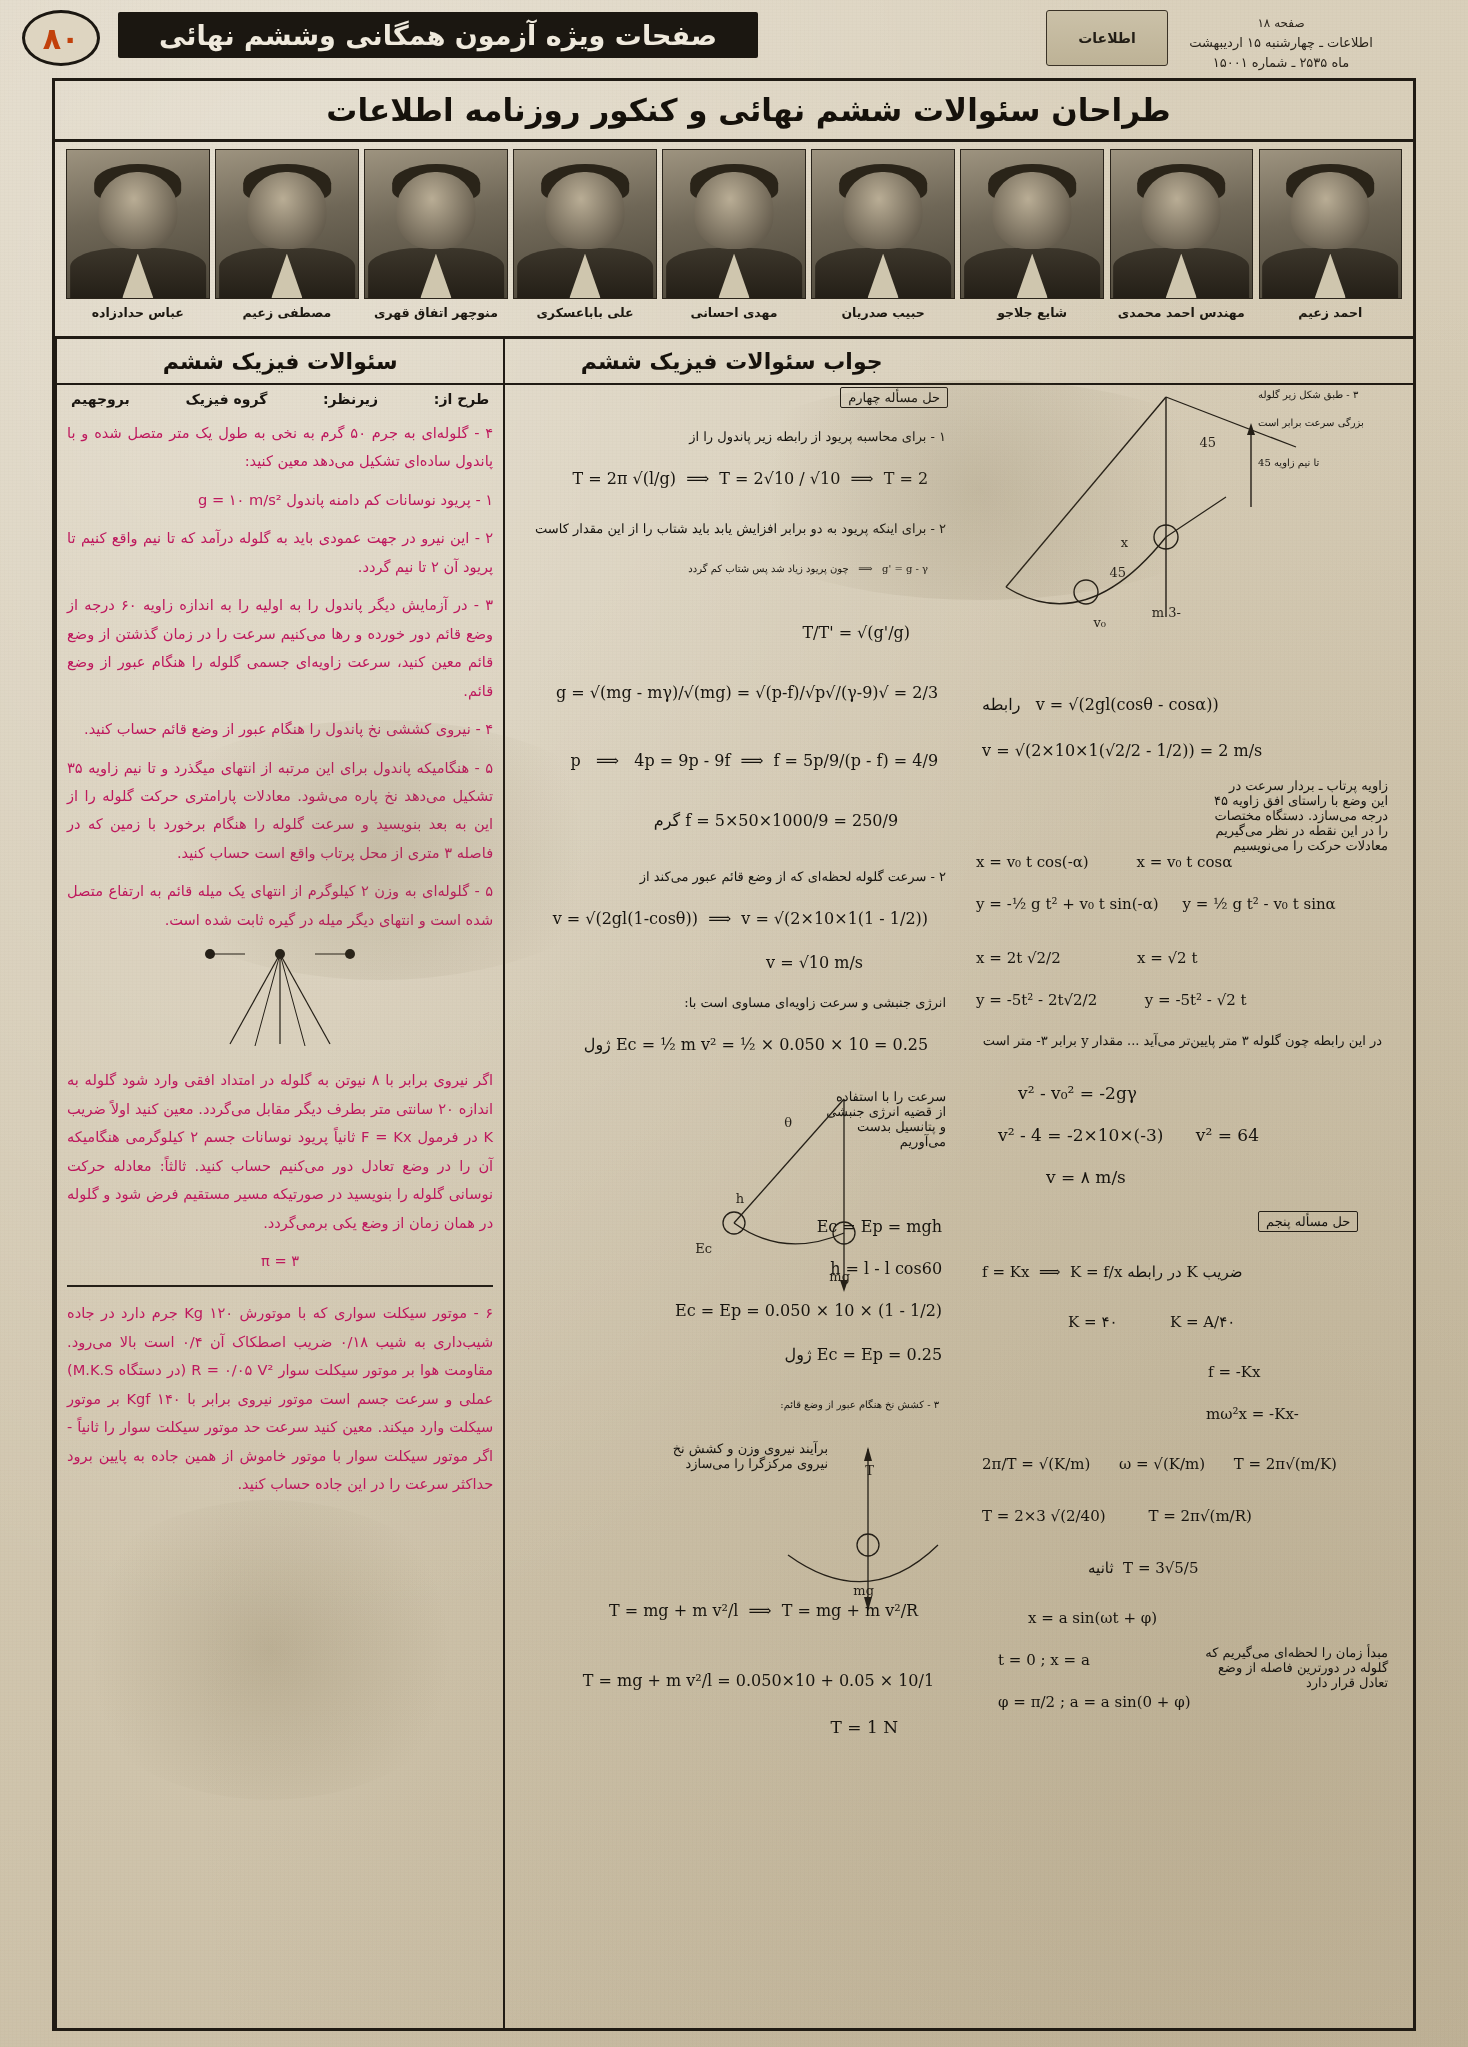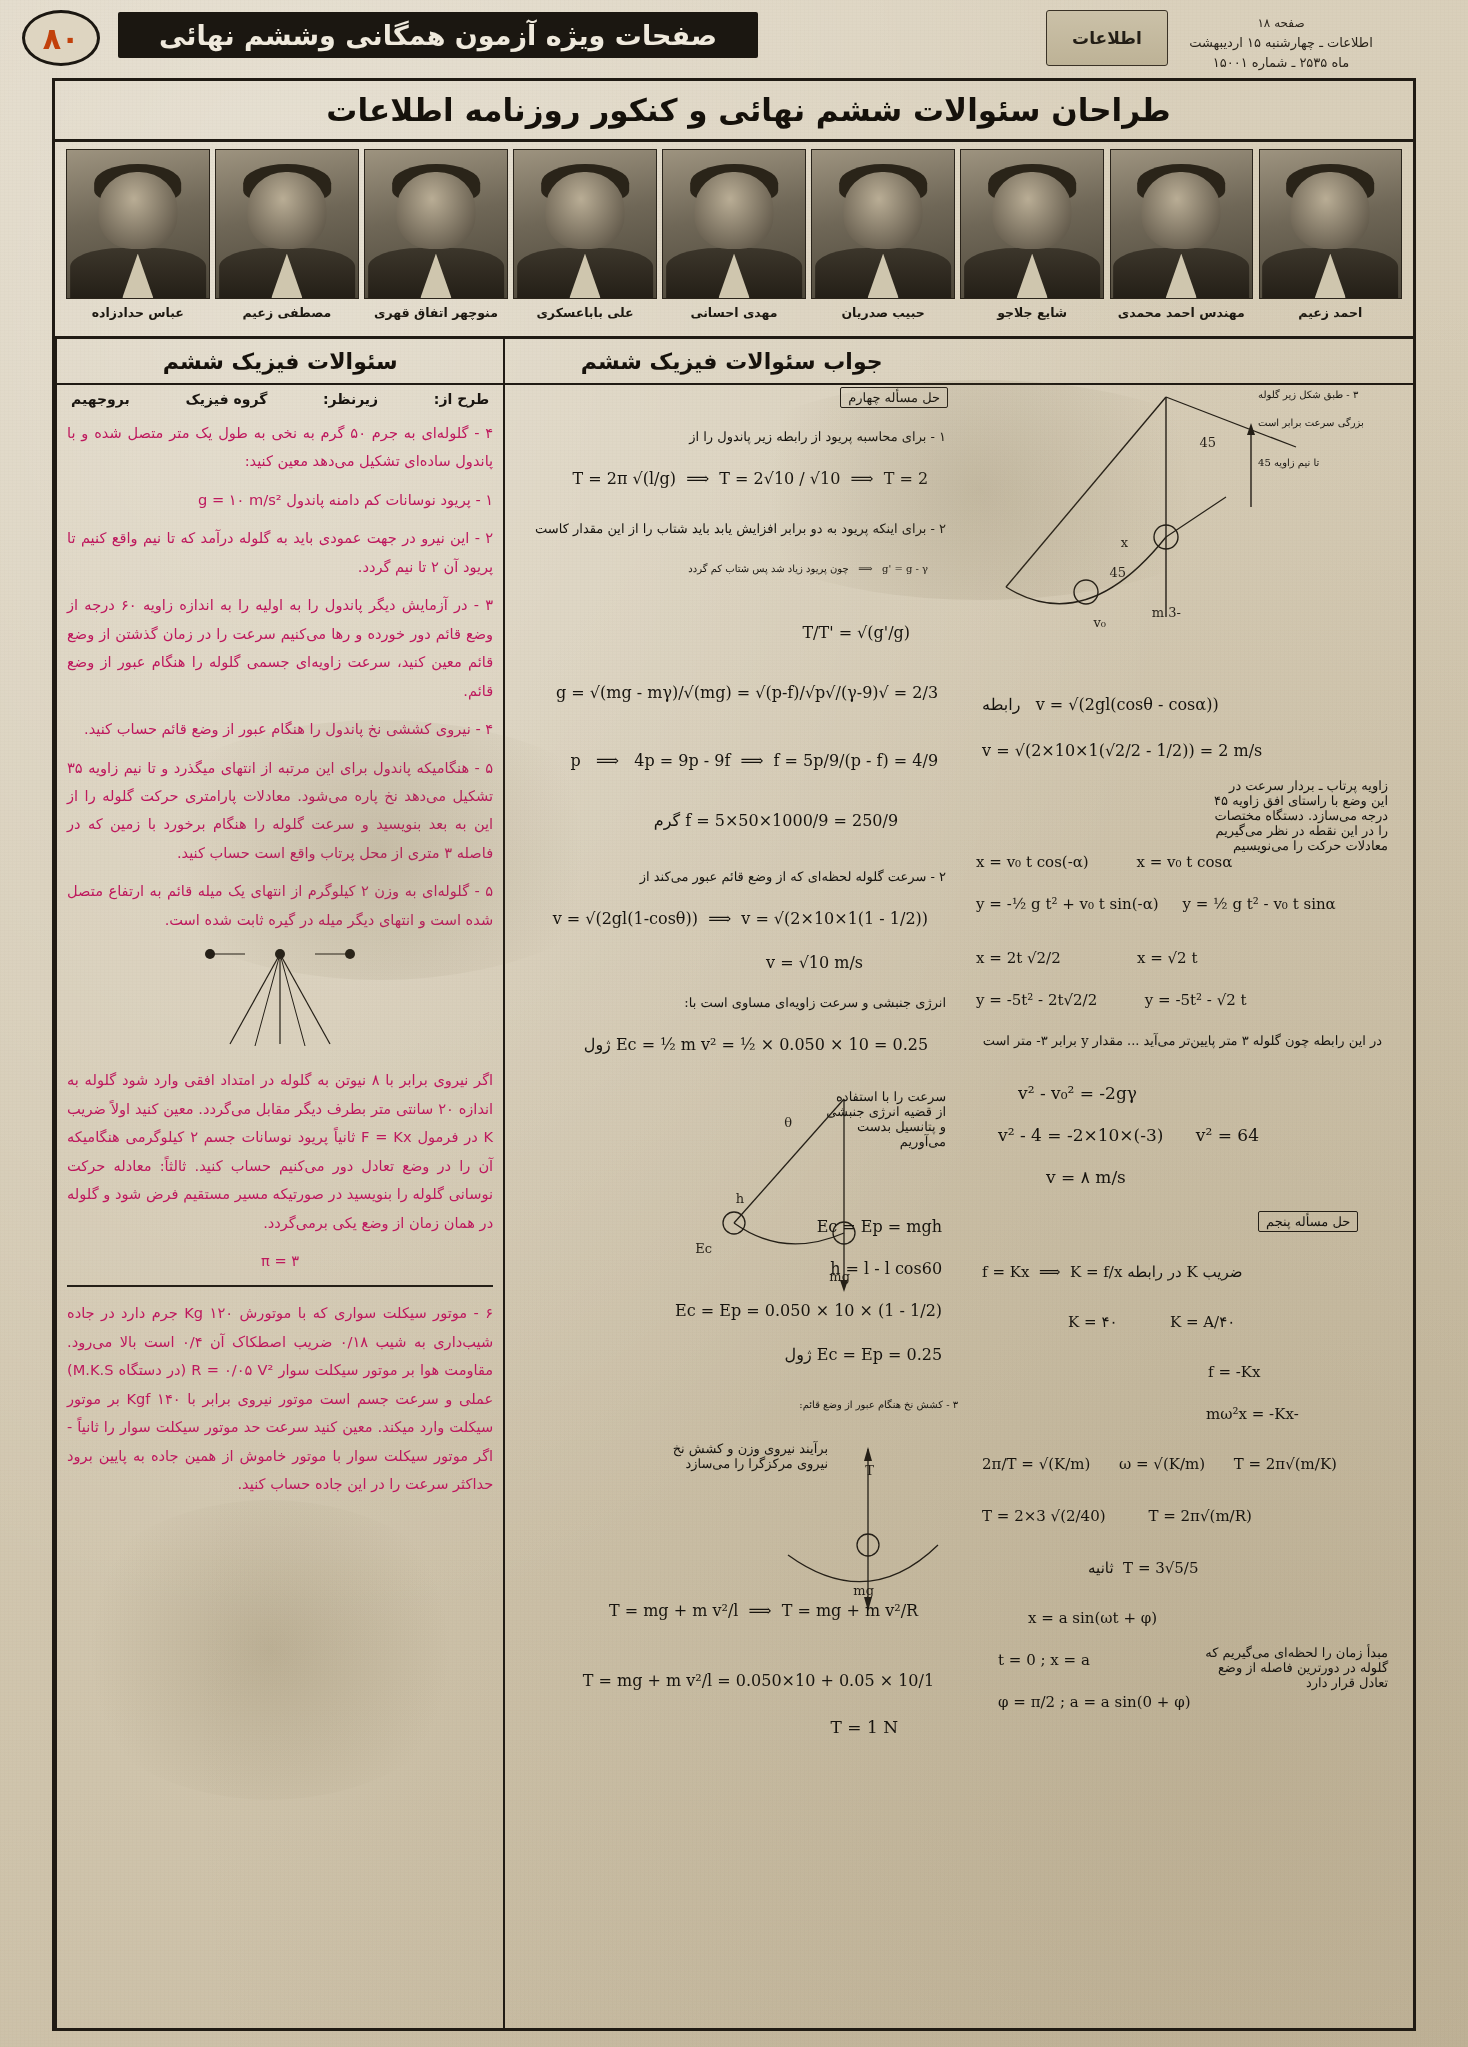--- a/index.html
+++ b/index.html
@@ -33,21 +33,21 @@
   .mast-left{
     position:absolute;right:22px;top:6px;width:330px;text-align:center;
     font-size:13px;line-height:1.55;color:#2a241b;
   }
   .mast-left .pg{font-size:12px;}
   .mast-logo{
     position:absolute;right:300px;top:2px;width:120px;height:54px;
     border:1px solid #3a3226;border-radius:3px;
     background:linear-gradient(180deg,#cbc1a8,#bdb296);
     display:flex;align-items:center;justify-content:center;
-    font-size:17px;color:#231e16;font-weight:bold;letter-spacing:-1px;
+    font-size:14px;color:#231e16;font-weight:bold;letter-spacing:-1px;
   }
   .mast-black{
     position:absolute;left:118px;top:4px;width:640px;height:46px;
     background:#1b1711;color:#efe9dc;
     display:flex;align-items:center;justify-content:center;
     font-size:27px;font-weight:bold;letter-spacing:-.5px;
     border-radius:2px;
   }
   .page-num{
     position:absolute;left:22px;top:2px;width:72px;height:50px;border-radius:50%;
@@ -373,21 +373,21 @@
 
           <div class="hw f13" style="right:12px;top:706px;width:120px;white-space:normal;text-align:right">
             سرعت را با استفاده از قضیه انرژی جنبشی و پتانسیل بدست می‌آوریم
           </div>
 
           <div class="hw f16" style="right:16px;top:834px">Ec = Ep = mgh</div>
           <div class="hw f16" style="right:16px;top:876px">h = l - l cos60</div>
           <div class="hw f16" style="right:16px;top:918px">Ec = Ep = 0.050 × 10 × (1 - 1/2)</div>
           <div class="hw f16" style="right:16px;top:962px">Ec = Ep = 0.25 ژول</div>
 
-          <div class="hw f14" style="right:0;top:1016px">۳ - کشش نخ هنگام عبور از وضع قائم:</div>
+          <div class="hw f14" style="right:19px;top:1016px">۳ - کشش نخ هنگام عبور از وضع قائم:</div>
 
           <svg width="200" height="200" style="position:absolute;right:10px;top:1052px">
             <line x1="120" y1="14" x2="120" y2="170" stroke="#241f17" stroke-width="1.3"></line>
             <polygon points="120,12 116,26 124,26" fill="#241f17"></polygon>
             <path d="M40 120 Q120 178 190 110" stroke="#241f17" stroke-width="1.3" fill="none"></path>
             <circle cx="120" cy="110" r="11" stroke="#241f17" stroke-width="1.3" fill="none"></circle>
             <polygon points="120,176 116,162 124,162" fill="#241f17"></polygon>
             <text x="126" y="40" font-size="13" fill="#241f17" font-family="DejaVu Serif">T</text>
             <text x="126" y="160" font-size="13" fill="#241f17" font-family="DejaVu Serif">mg</text>
           </svg>

